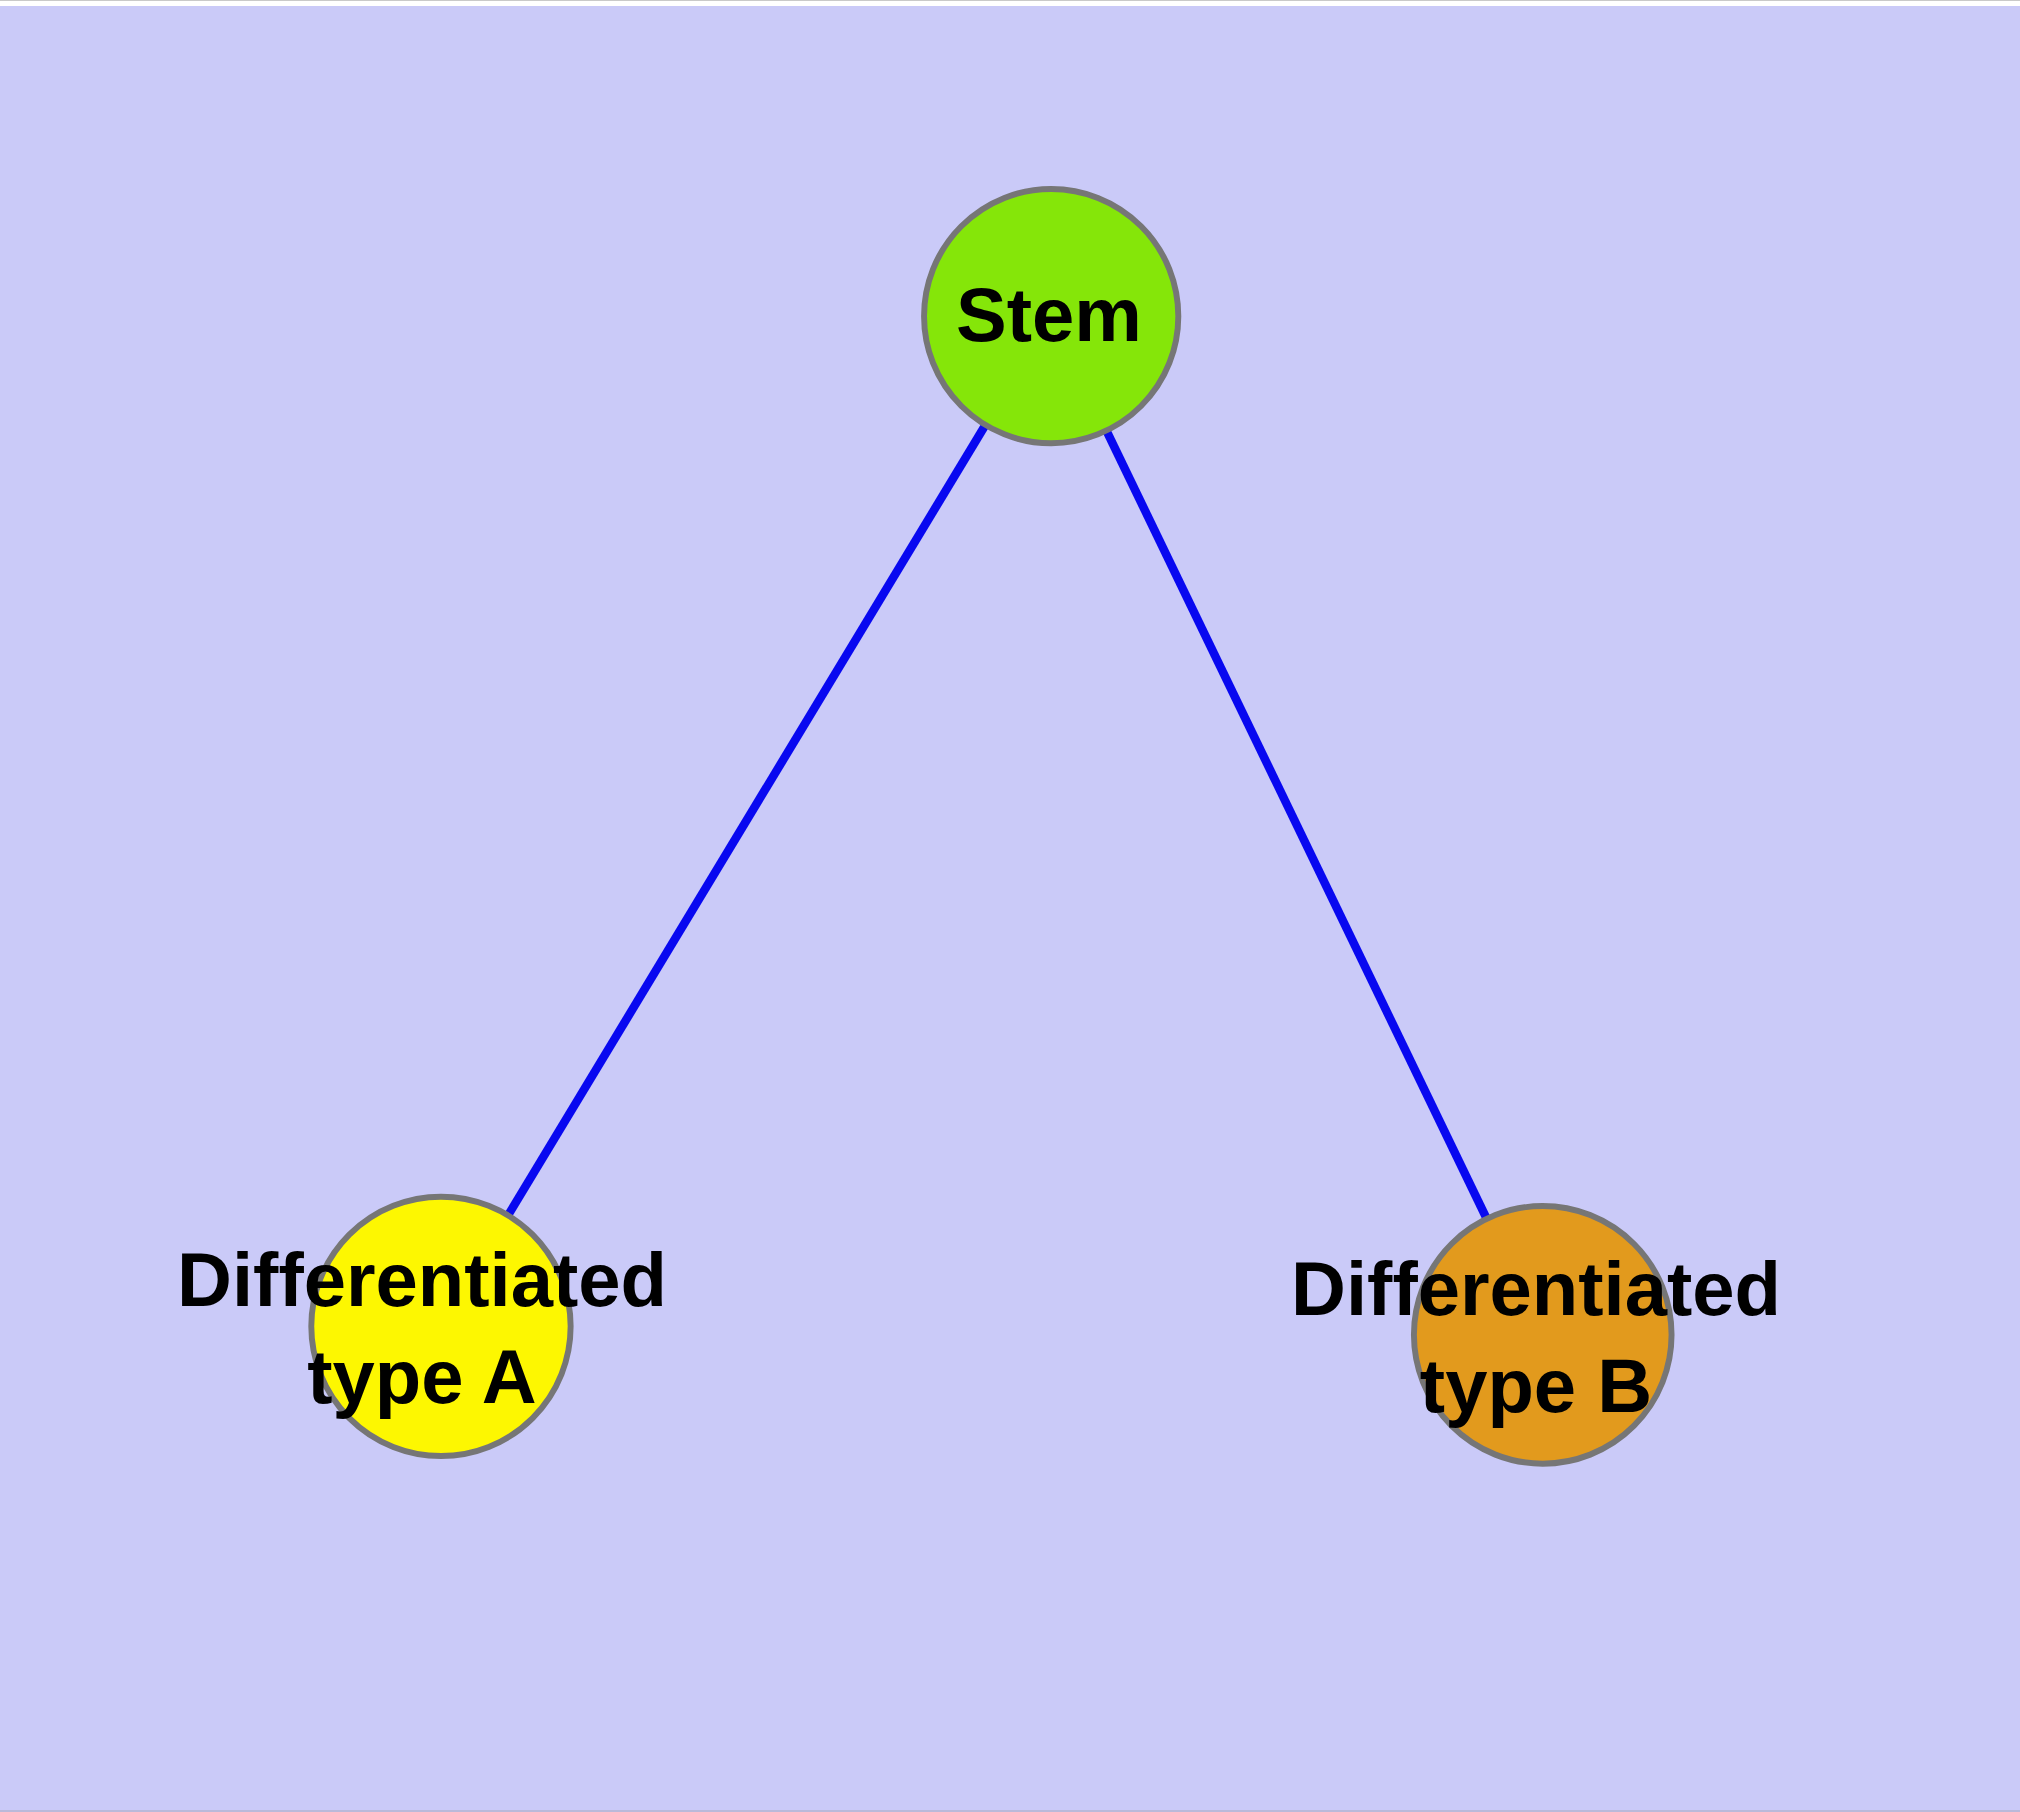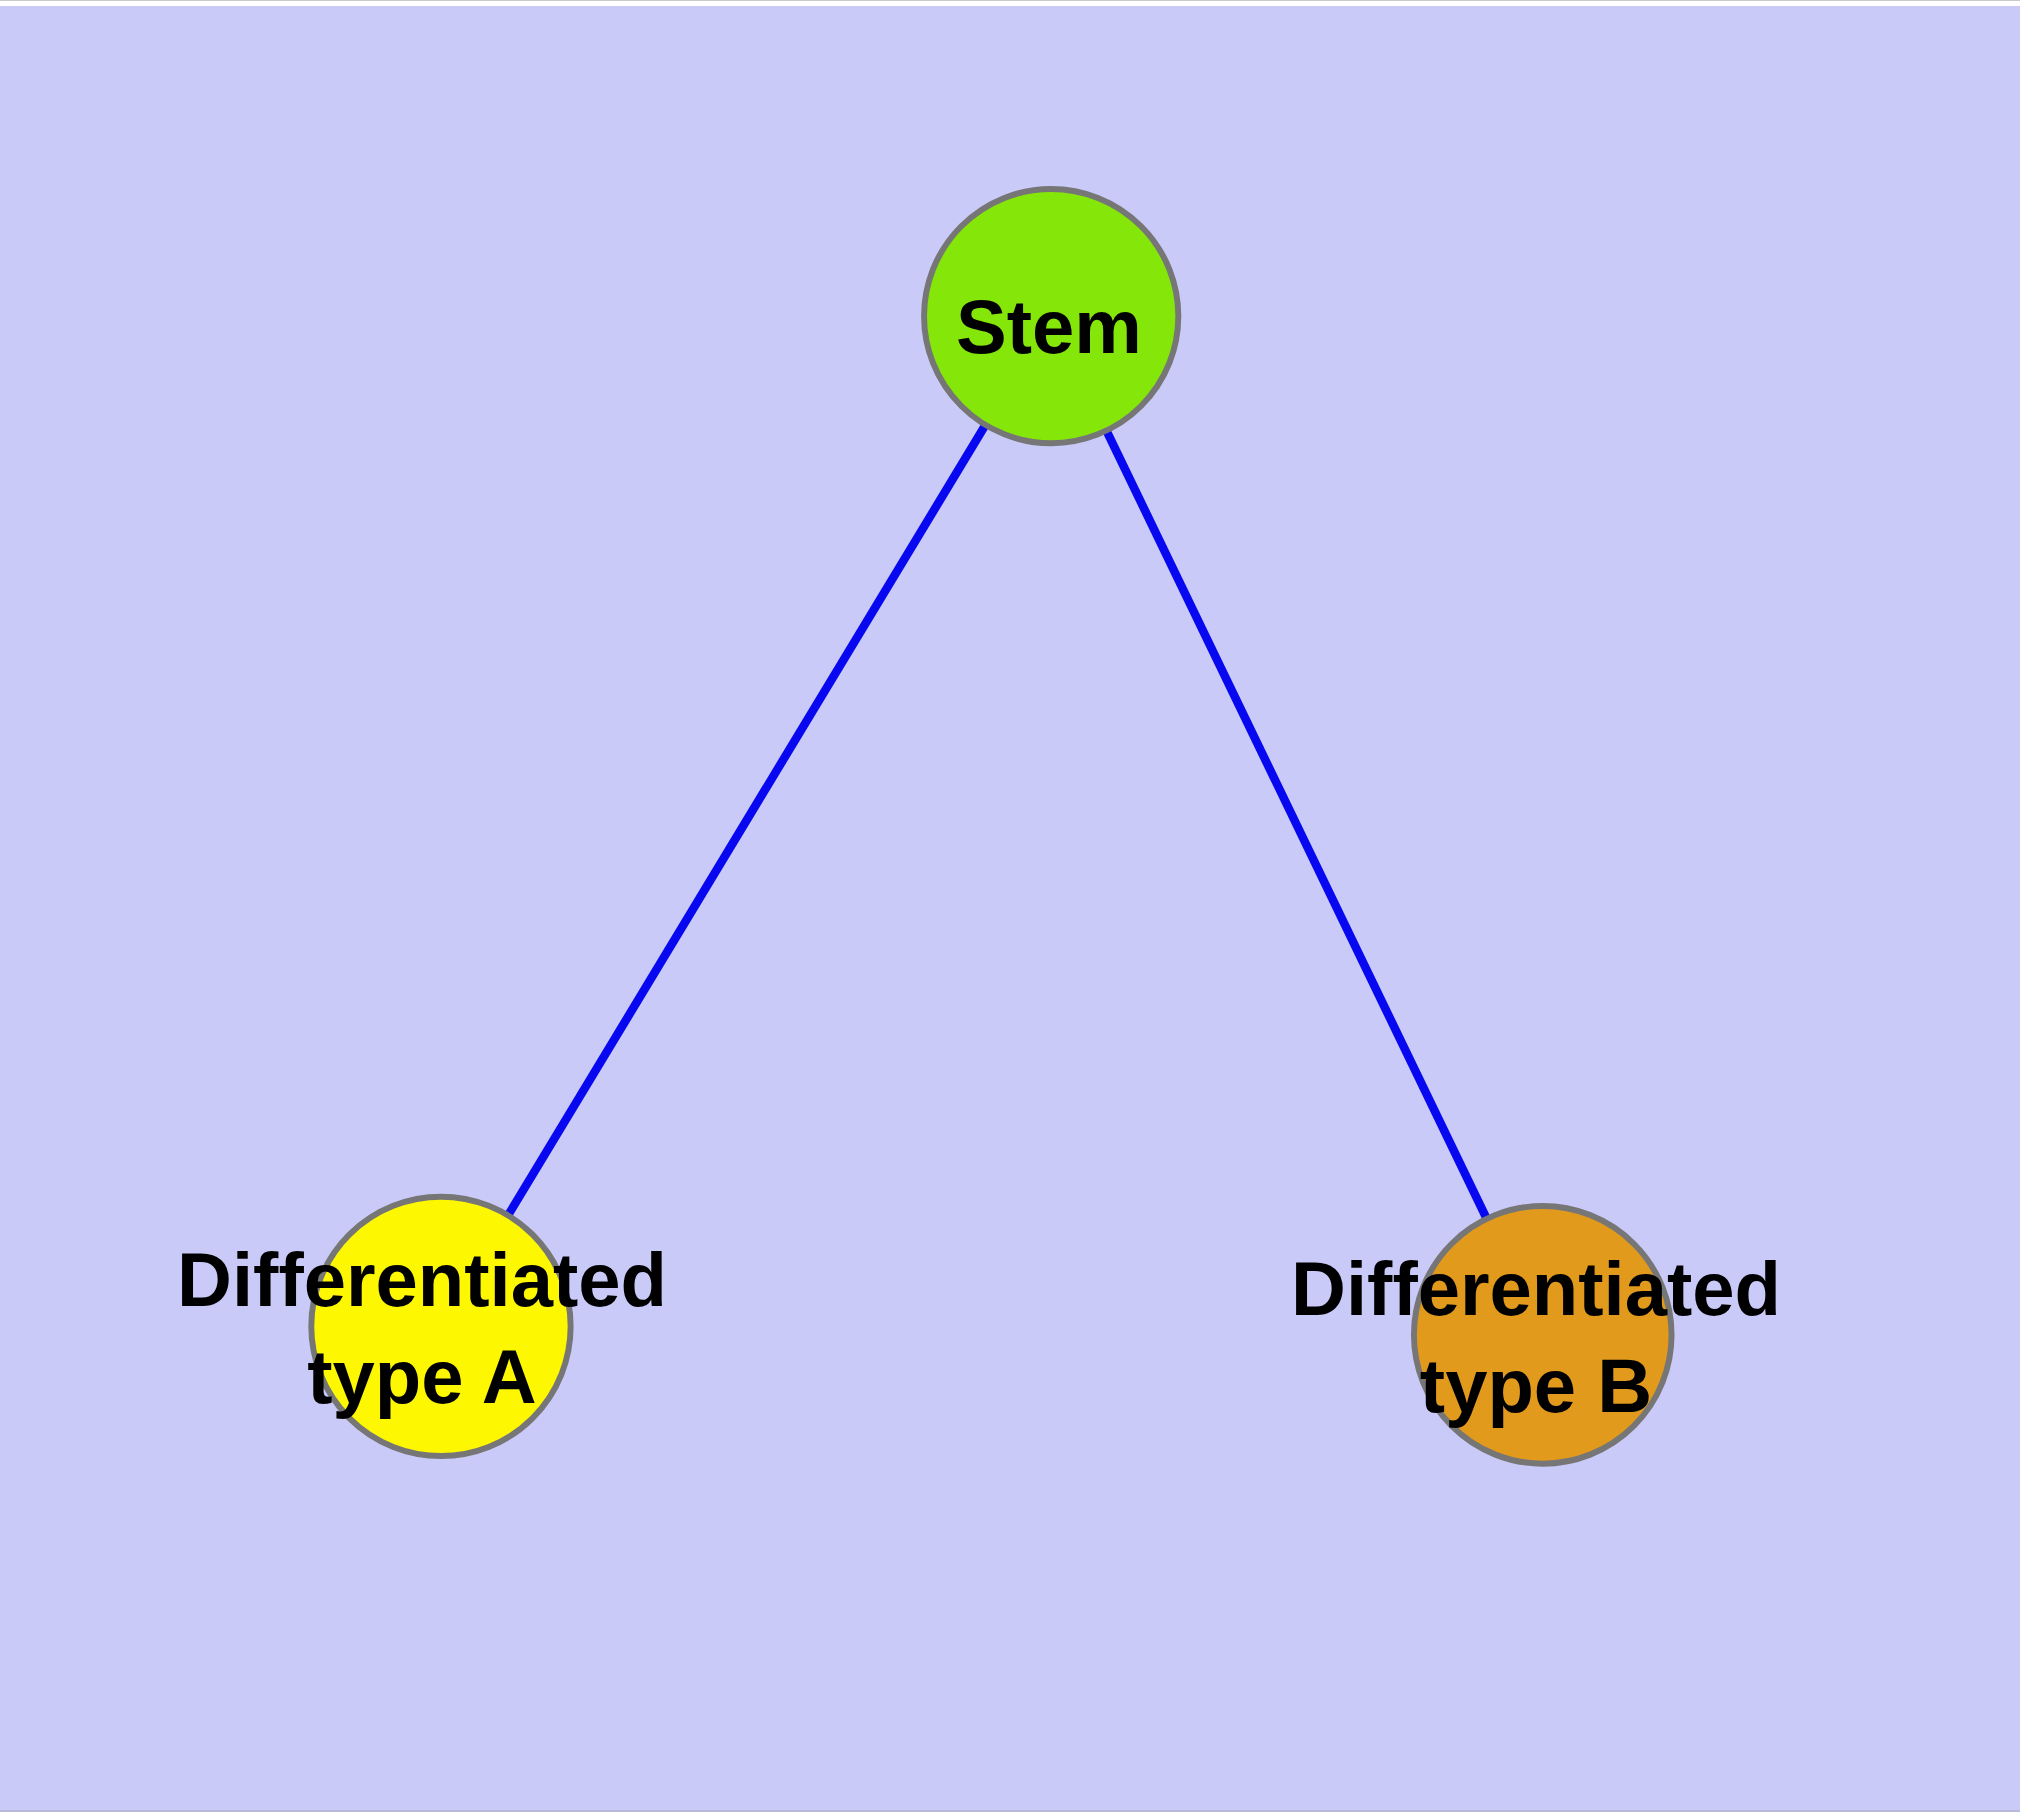--- a/index.html
+++ b/index.html
@@ -48,21 +48,21 @@
     position: absolute;
     transform: translate(-50%, -50%);
     color: #000000;
     font-size: 76px;
     font-weight: bold;
     line-height: 97px;
     text-align: center;
     white-space: pre-line;
     z-index: 2;
   }
-  .label-stem  { left: 1049px; top: 326px; }
+  .label-stem  { left: 1049px; top: 314px; }
   .label-type-a { left: 422px;  top: 1328px; }
   .label-type-b { left: 1536px; top: 1337px; }
 </style>
 </head>
 <body>
 
 <div class="canvas">
 
   <div class="top-strip"></div>
 

